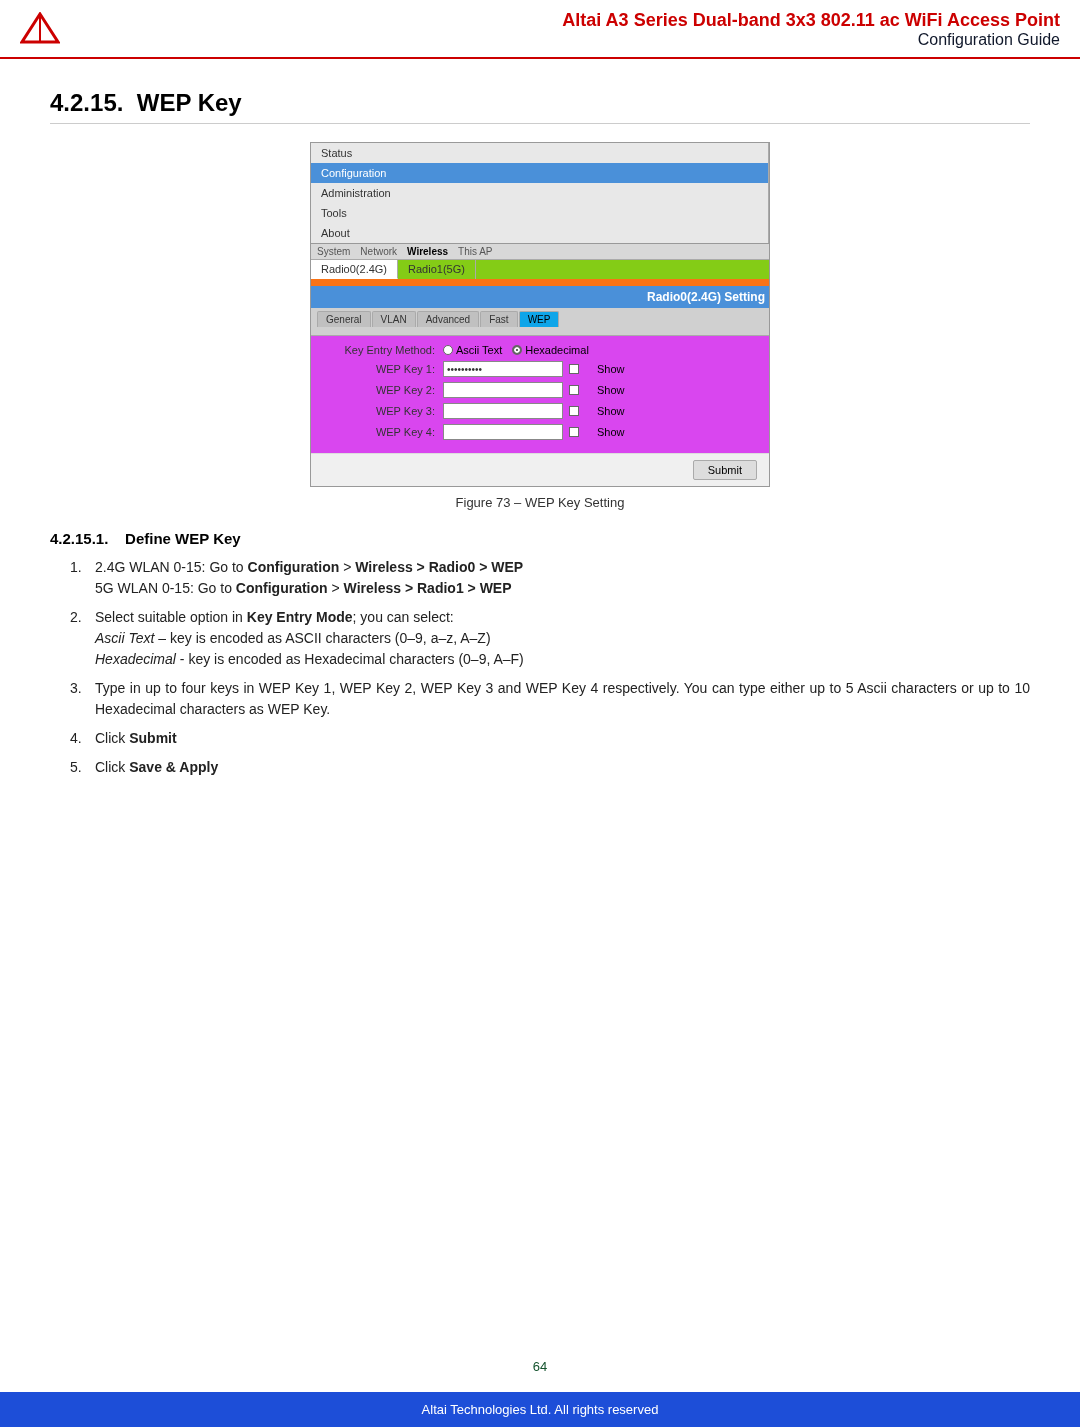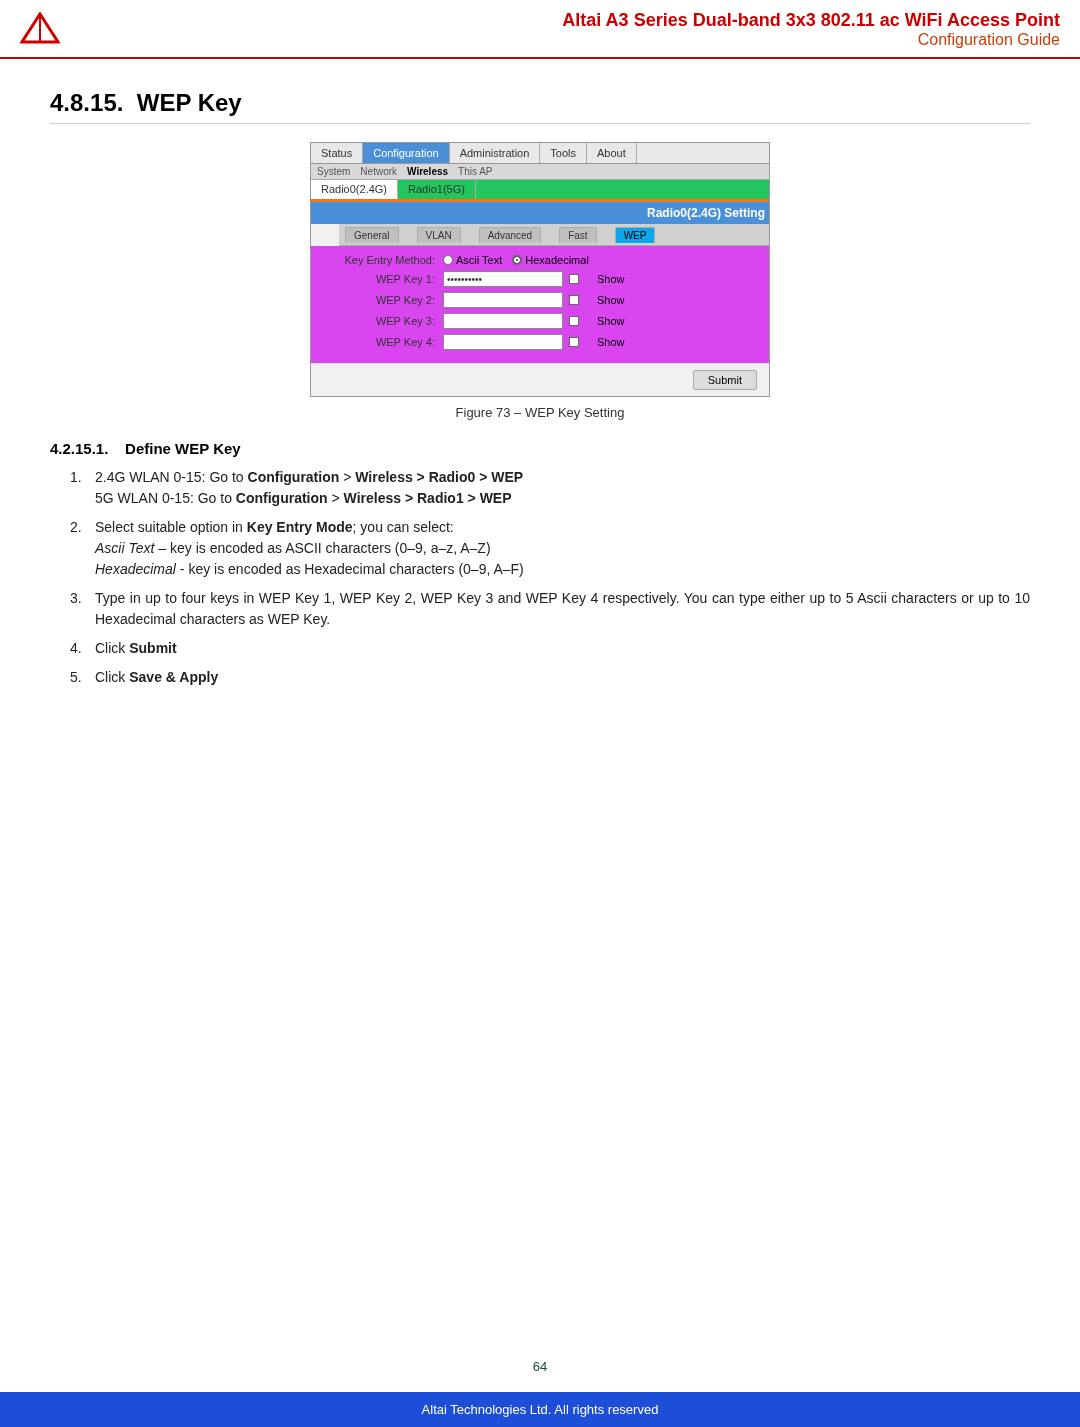--- a/index.html
+++ b/index.html
@@ -49,21 +49,21 @@
       flex: 1;
       text-align: right;
     }
     .header-title-line1 {
       font-size: 18px;
       font-weight: bold;
       color: #c00;
     }
     .header-title-line2 {
       font-size: 16px;
-      color: #c2410c;
+      color: #0f172a;
     }
 
     
     .main-content {
       padding: 30px 50px 80px 50px;
     }
 
     
     .section-heading {
       font-size: 24px;
@@ -80,20 +80,21 @@
       background: #f0f0f0;
       width: 460px;
       margin: 0 auto 8px auto;
       font-size: 11px;
     }
 
     .ui-nav-bar {
       display: flex;
       background: #e8e8e8;
       border-bottom: 1px solid #999;
+      flex-direction: column;
     }
     .ui-nav-tab {
       padding: 4px 10px;
       font-size: 11px;
       color: #333;
       border-right: 1px solid #aaa;
       cursor: pointer;
     }
     .ui-nav-tab.active {
       background: #4a90d9;
@@ -106,22 +107,22 @@
       font-size: 10px;
       display: flex;
       gap: 10px;
       border-bottom: 1px solid #aaa;
     }
     .ui-sub-nav span { color: #555; }
     .ui-sub-nav span.active { color: #000; font-weight: bold; }
 
     .ui-radio-tabs {
       display: flex;
-      background: #22c55e;
-      border-bottom: 3px solid #f97316;
+      background: #84cc16;
+      border-bottom: 7px solid #f97316;
     }
     .ui-radio-tab {
       padding: 3px 10px;
       font-size: 11px;
       color: #333;
       border-right: 1px solid #aaa;
     }
     .ui-radio-tab.active {
       background: #fff;
       border-bottom: 1px solid #fff;
@@ -133,23 +134,22 @@
       text-align: right;
       padding: 4px;
       font-size: 12px;
       font-weight: bold;
     }
 
     .ui-inner-tabs {
       display: flex;
       background: #d0d0d0;
       border-bottom: 1px solid #aaa;
-      padding: 3px 6px 2px 6px;
-      gap: 18px;
-      margin-left: 28px;
+      padding: 3px 6px 8px 6px;
+      gap: 1px;
     }
     .ui-inner-tab {
       padding: 2px 8px;
       font-size: 10px;
       background: #c0c0c0;
       border: 1px solid #aaa;
       border-bottom: none;
       border-radius: 2px 2px 0 0;
       color: #333;
     }
@@ -320,21 +320,21 @@
   </div>
   <div class="header-title-area">
     <div class="header-title-line1">Altai A3 Series Dual-band 3x3 802.11 ac WiFi Access Point</div>
     <div class="header-title-line2">Configuration Guide</div>
   </div>
 </div>
 
 <div class="main-content">
 
   <div class="section-heading">
-    <span>4.8.15.</span>&nbsp;&nbsp;<span>WEP Key</span>
+    <span>4.2.15.</span>&nbsp;&nbsp;<span>WEP Key</span>
   </div>
 
   <div class="ui-screenshot">
 
     <div class="ui-nav-bar">
       <div class="ui-nav-tab">Status</div>
       <div class="ui-nav-tab active">Configuration</div>
       <div class="ui-nav-tab">Administration</div>
       <div class="ui-nav-tab">Tools</div>
       <div class="ui-nav-tab">About</div>

